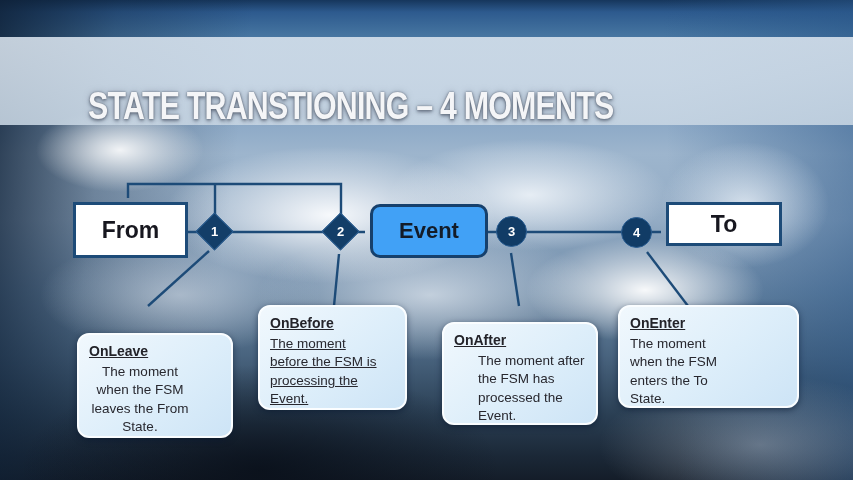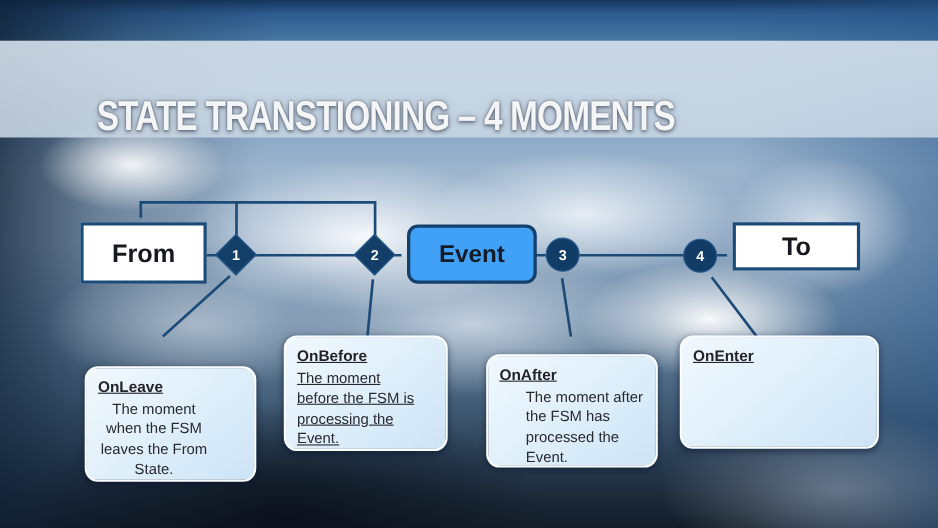--- a/index.html
+++ b/index.html
@@ -154,15 +154,16 @@
     <p>The moment before the FSM is processing the Event.</p>
   </div>
 
   <div class="callout callout-3">
     <h3>OnAfter</h3>
     <p>The moment after the FSM has processed the Event.</p>
   </div>
 
   <div class="callout callout-4">
     <h3>OnEnter</h3>
+    <p>The moment when the FSM enters the To State.</p>
   </div>
 
 </div>
 
 </body></html>

